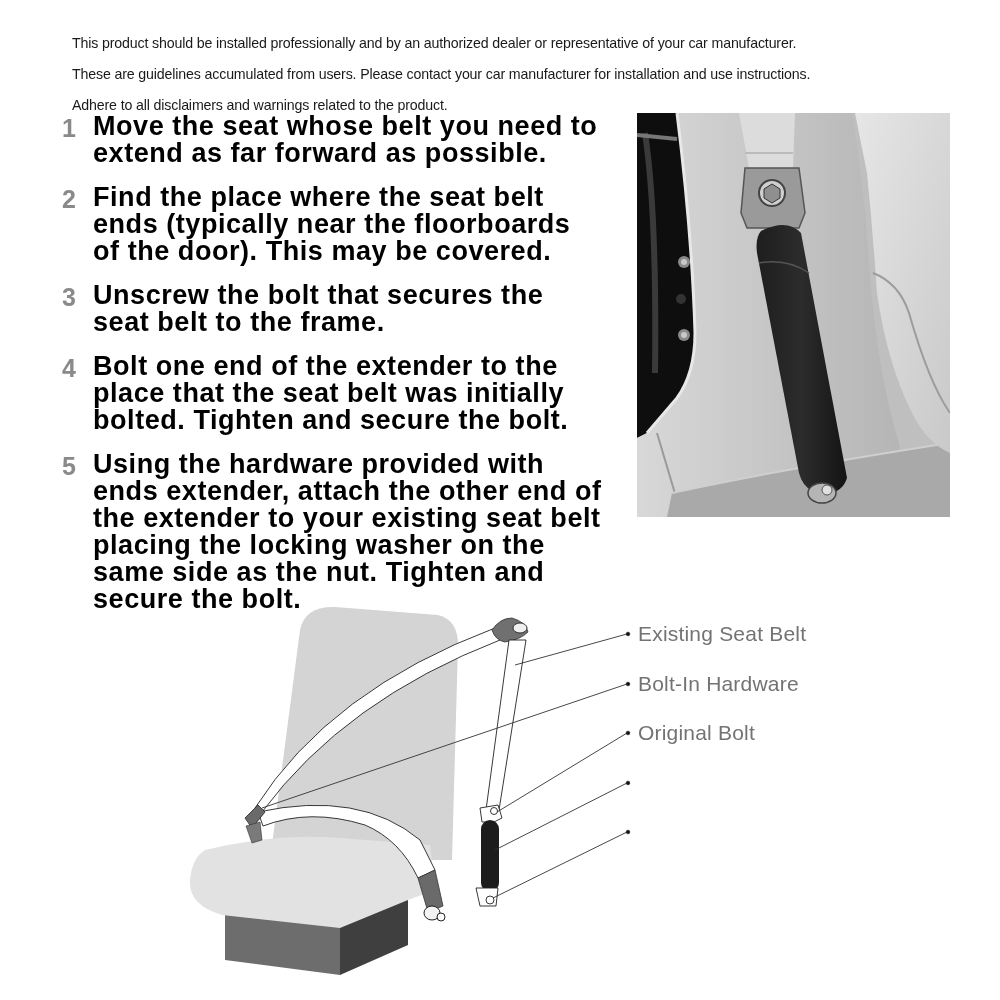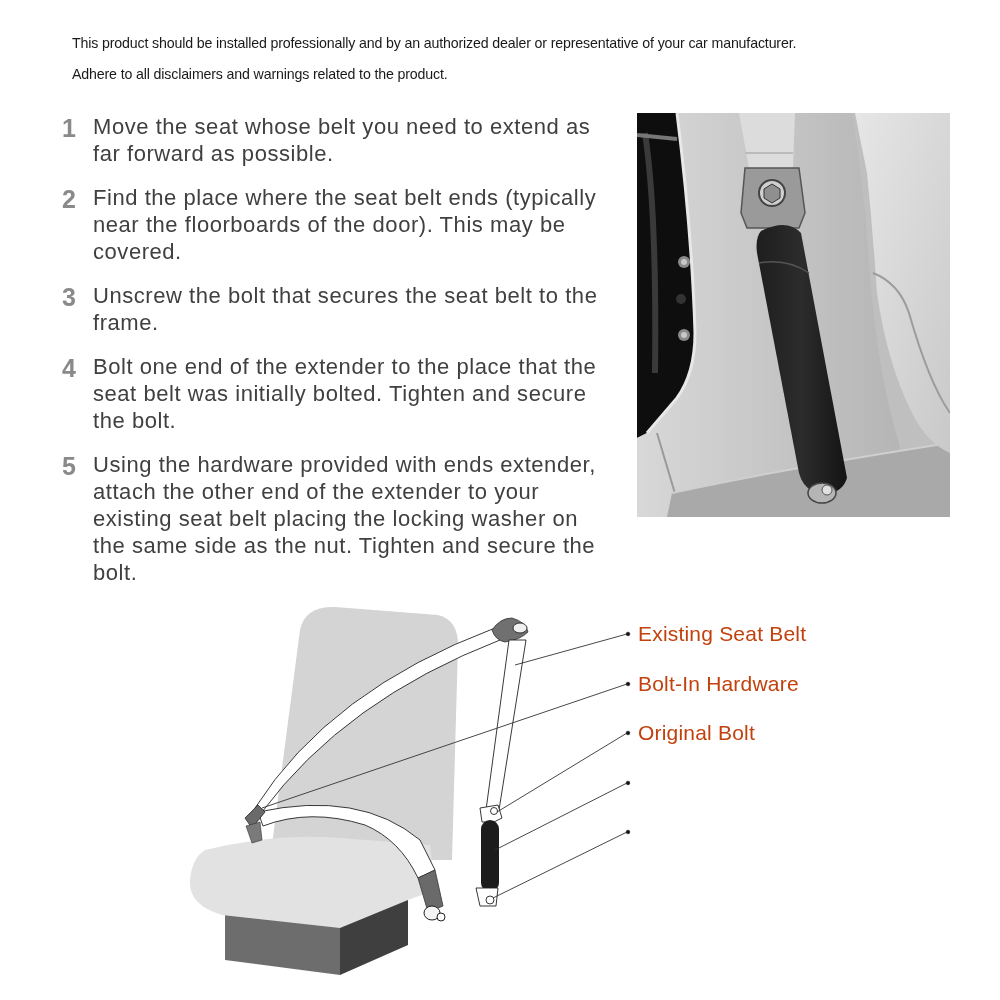--- a/index.html
+++ b/index.html
@@ -5,33 +5,34 @@
   html, body { margin: 0; padding: 0; background: #ffffff; }
   body { width: 1000px; height: 1000px; position: relative; overflow: hidden;
          font-family: "Liberation Sans", "DejaVu Sans", sans-serif; color: #111; }
   .disclaimer { position: absolute; left: 61px; top: 22px; width: 920px;
                 font-size: 14.2px; line-height: 20px; color: #1a1a1a; letter-spacing: -0.15px; }
   .disclaimer p { margin: 11px; white-space: nowrap; }
   .steps { position: absolute; left: 62px; top: 113px; width: 540px; margin: 0; padding: 0; list-style: none; }
   .step { display: flex; align-items: flex-start; margin-bottom: 17px; }
   .step-num { width: 31px; flex: 0 0 31px; font-size: 25px; font-weight: bold; color: #8a8a8a;
               line-height: 28px; padding-top: 1px; }
-  .step-text { font-size: 22px; line-height: 27px; color: #404040; letter-spacing: 0.55px; }
+  .step-text { font-size: 27px; line-height: 27px; color: #000000; letter-spacing: 0.55px; font-weight: bold; }
   .photo { position: absolute; left: 637px; top: 113px; width: 313px; height: 404px; overflow: hidden; background: #bdbdbd; }
   .photo svg { display: block; }
   .diagram { position: absolute; left: 180px; top: 600px; width: 400px; height: 390px; }
   .callouts { position: absolute; left: 0; top: 0; width: 1000px; height: 1000px; pointer-events: none; }
   .labels { position: absolute; left: 638px; top: 620px; margin: 0; padding: 0; list-style: none; }
-  .label { font-size: 21px; line-height: 28px; height: 49.5px; color: #c2410c; letter-spacing: 0.2px; white-space: nowrap; }
+  .label { font-size: 21px; line-height: 28px; height: 49.5px; color: #737373; letter-spacing: 0.2px; white-space: nowrap; }
 </style>
 </head>
 <body>
 
 <div class="disclaimer">
   <p>This product should be installed professionally and by an authorized dealer or representative of your car manufacturer.</p>
+  <p>These are guidelines accumulated from users. Please contact your car manufacturer for installation and use instructions.</p>
   <p>Adhere to all disclaimers and warnings related to the product.</p>
 </div>
 
 <ol class="steps">
   <li class="step">
     <span class="step-num">1</span>
     <span class="step-text">Move the seat whose belt you need to extend as far forward as possible.</span>
   </li>
   <li class="step">
     <span class="step-num">2</span>

